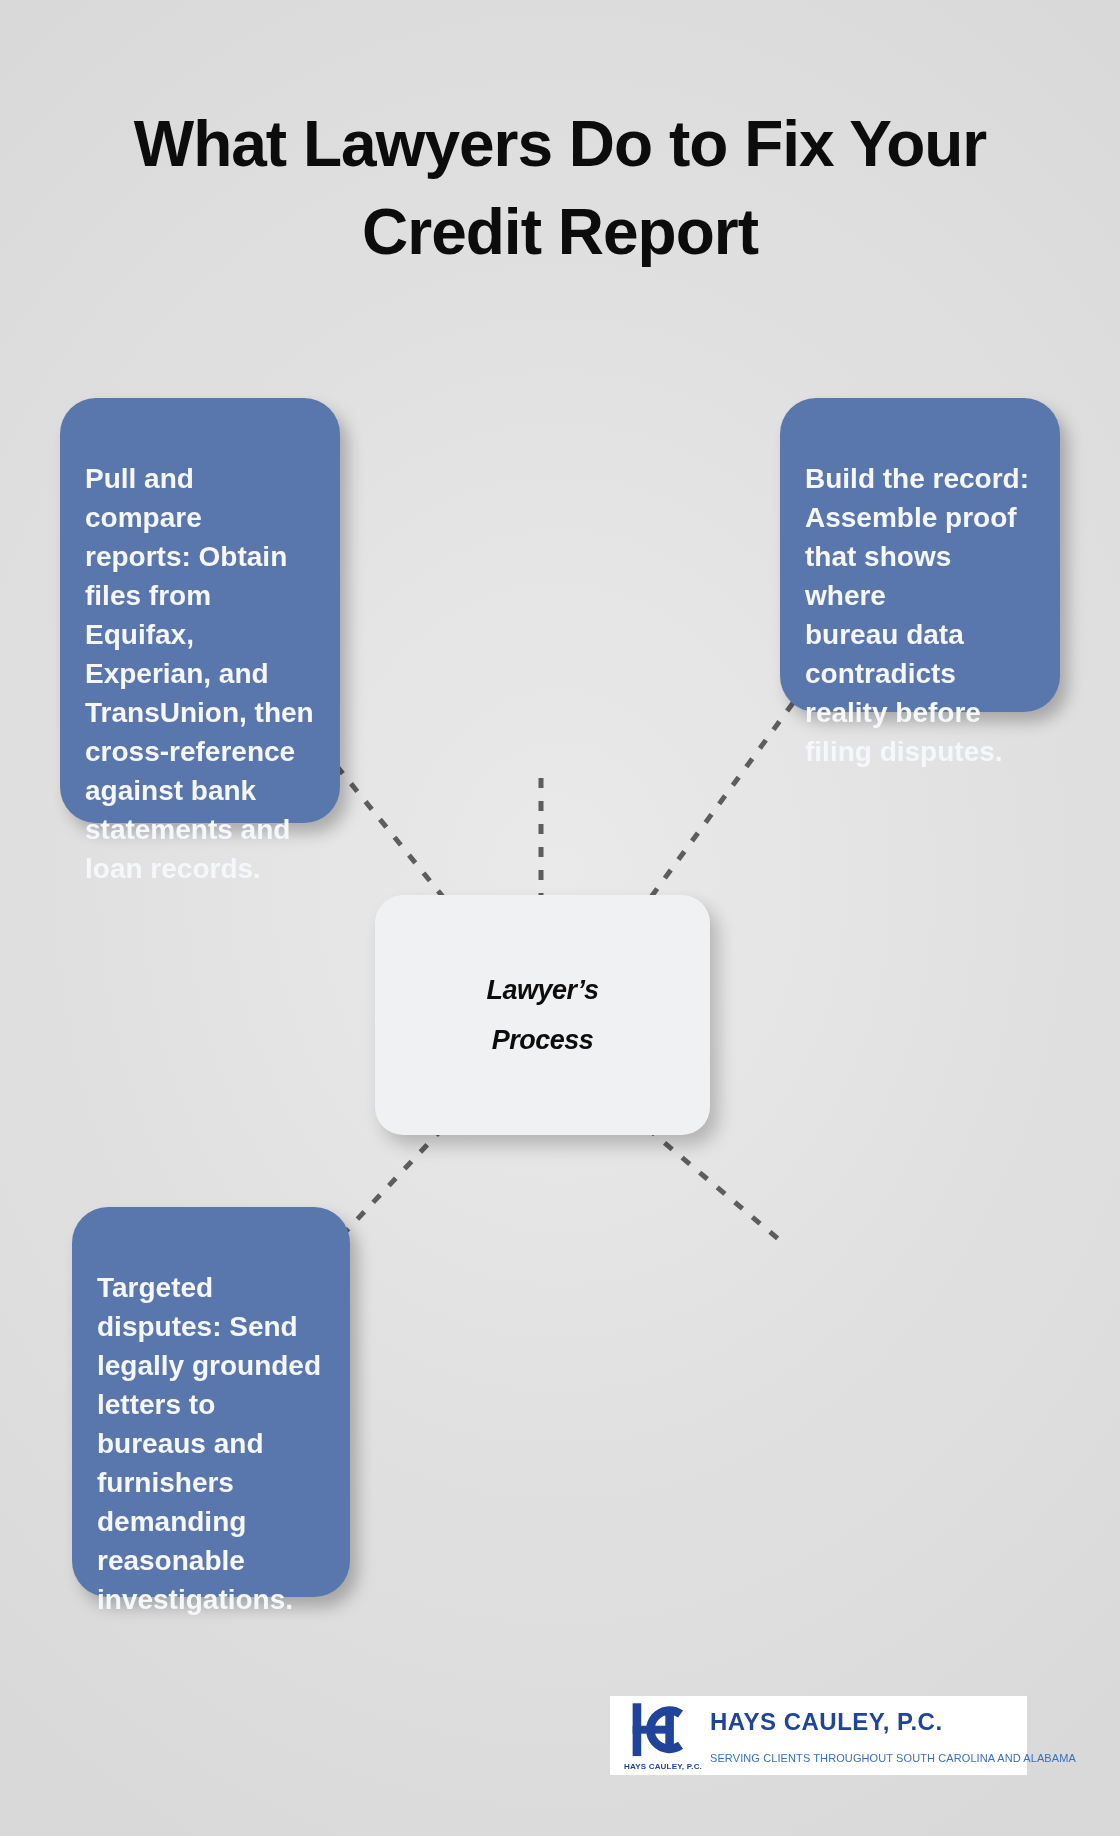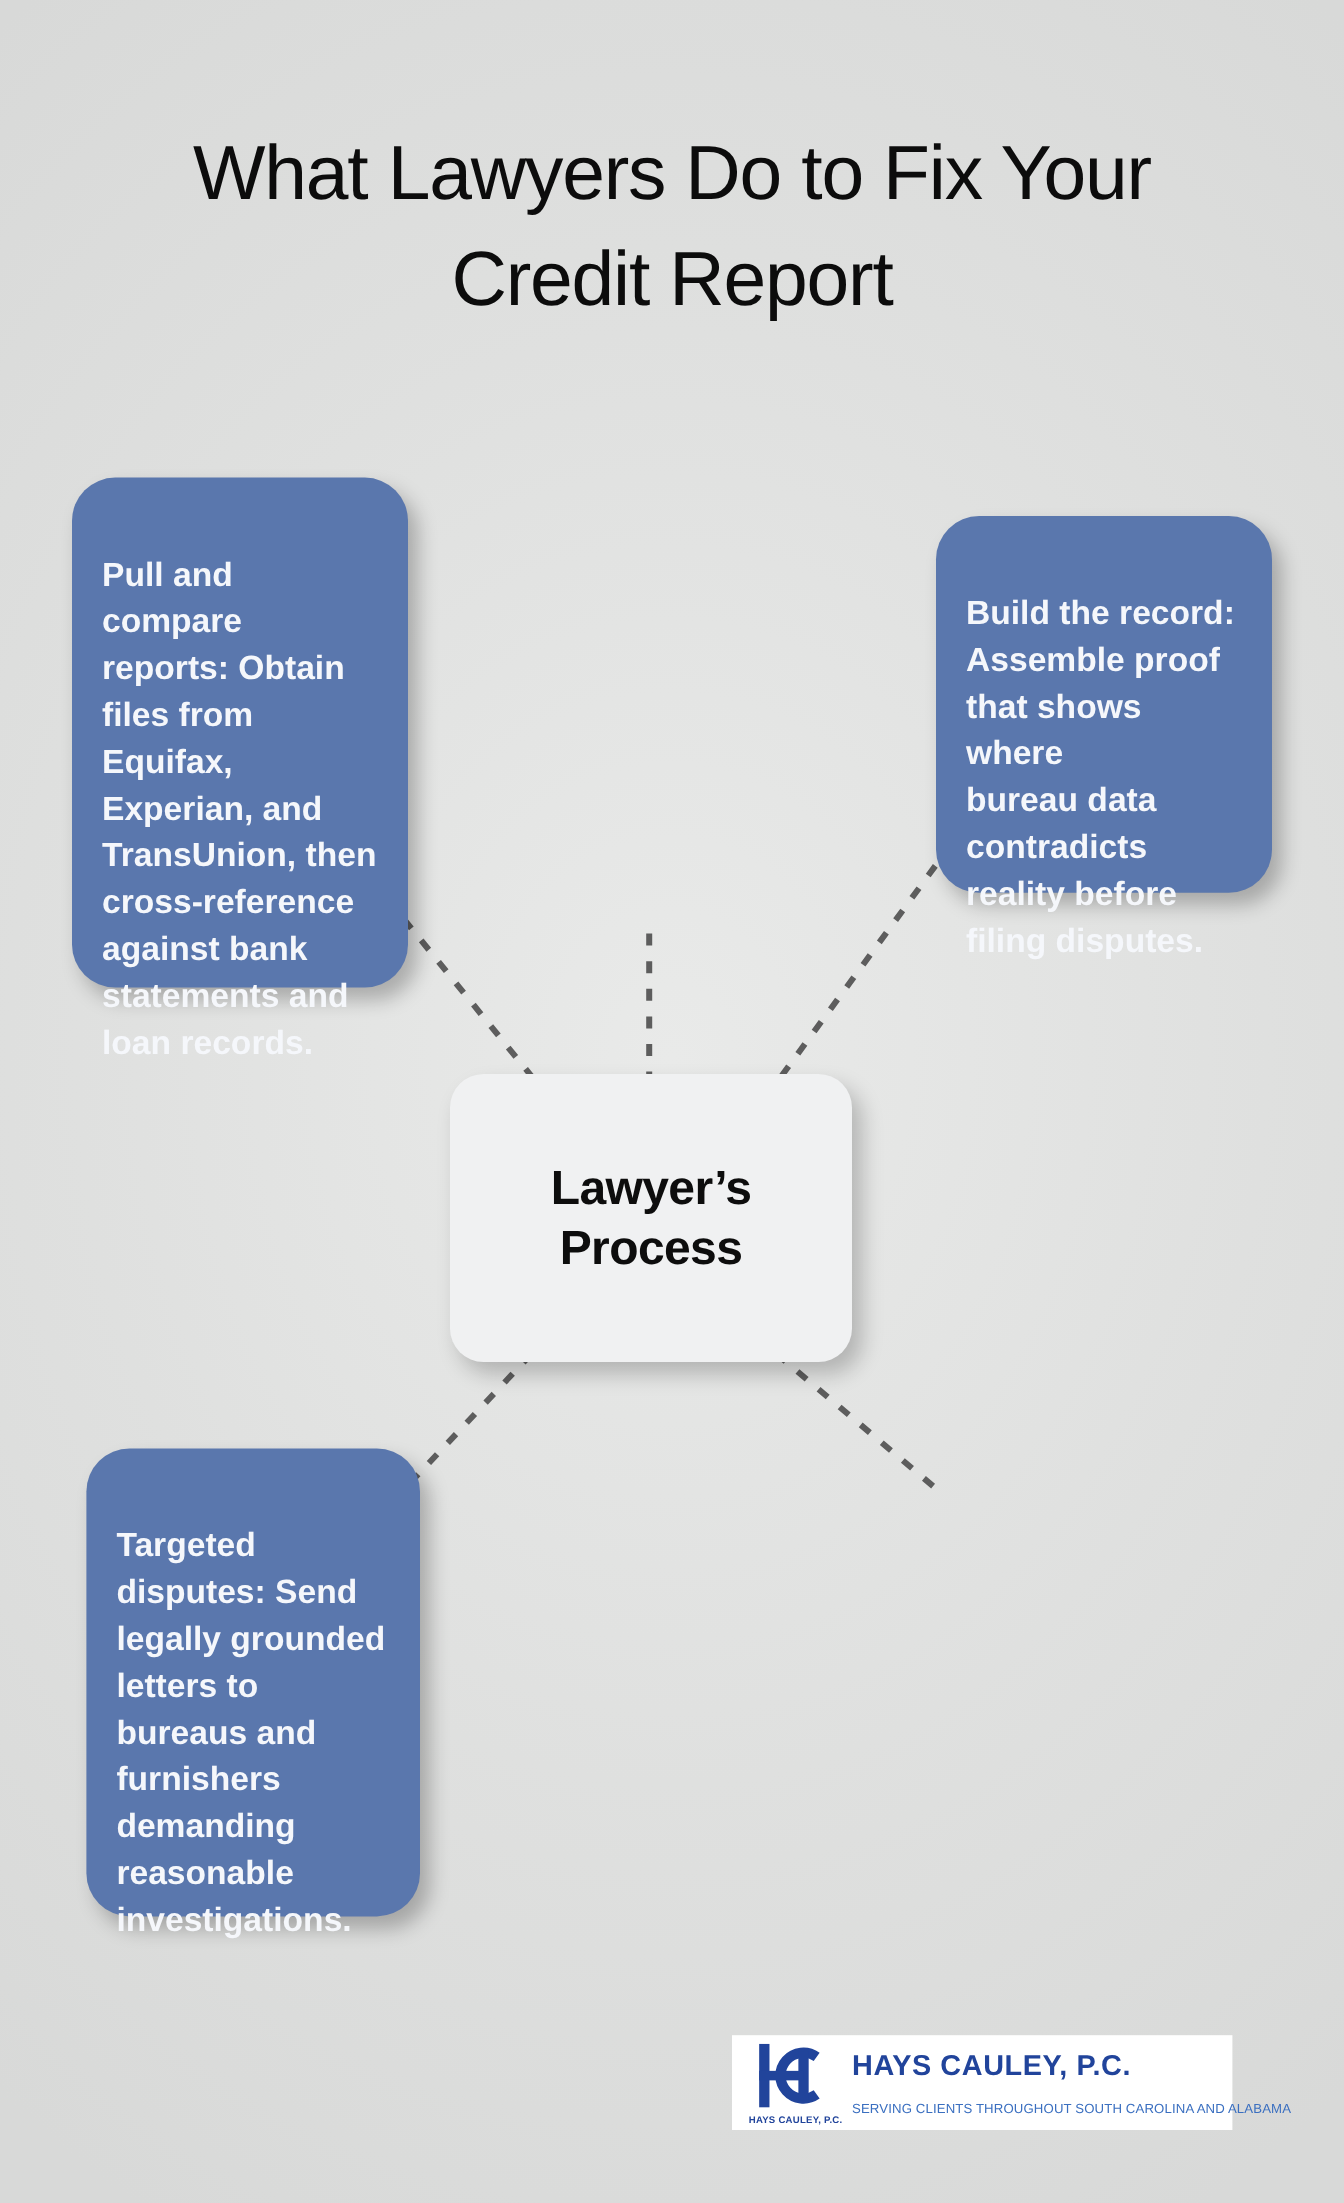--- a/index.html
+++ b/index.html
@@ -16,21 +16,21 @@
     background: radial-gradient(ellipse 900px 1100px at 50% 48%, #e9eae9 0%, #dfe0df 55%, #d8d9d8 100%);
   }
   .title {
     position: absolute;
     top: 100px;
     left: 0;
     width: 1120px;
     text-align: center;
     font-size: 64px;
     line-height: 88px;
-    font-weight: normal;
+    font-weight: bold;
     letter-spacing: -1px;
     color: #0c0c0c;
     white-space: pre-line;
   }
   .connectors {
     position: absolute;
     top: 0; left: 0;
     width: 1120px; height: 1836px;
     z-index: 1;
   }
@@ -48,43 +48,44 @@
     padding: 22px 25px;
     box-sizing: border-box;
     color: #f5f7fb;
     font-size: 28px;
     line-height: 39px;
     white-space: pre-line;
     font-weight: bold;
   }
   .node-1 { left: 60px;  top: 398px;  width: 280px; height: 425px; }
   .node-2 { left: 422px; top: 398px;  width: 278px; height: 389px; }
-  .node-3 { left: 780px; top: 398px;  width: 280px; height: 314px; margin-top: 32px; }
+  .node-3 { left: 780px; top: 398px;  width: 280px; height: 314px; }
   .node-4 { left: 72px;  top: 1207px; width: 278px; height: 390px; }
   .node-5 { left: 780px; top: 1207px; width: 282px; height: 311px; }
   .center-node {
     position: absolute;
     z-index: 2;
     left: 375px; top: 895px;
     width: 335px; height: 240px;
     background: #f0f1f2;
     border-radius: 28px;
     box-shadow: 8px 10px 18px rgba(0,0,0,0.22);
     display: flex;
     align-items: center;
     justify-content: center;
   }
   .center-label {
-    font-size: 40px;
+    font-size: 27px;
     line-height: 50px;
     font-weight: bold;
     letter-spacing: -0.5px;
     color: #0d0d0d;
     text-align: center;
     white-space: pre-line;
+    font-style: italic;
   }
   .footer-logo {
     position: absolute;
     z-index: 2;
     left: 610px; top: 1696px;
     width: 417px; height: 79px;
     background: #ffffff;
     display: flex;
     align-items: center;
     box-sizing: border-box;

